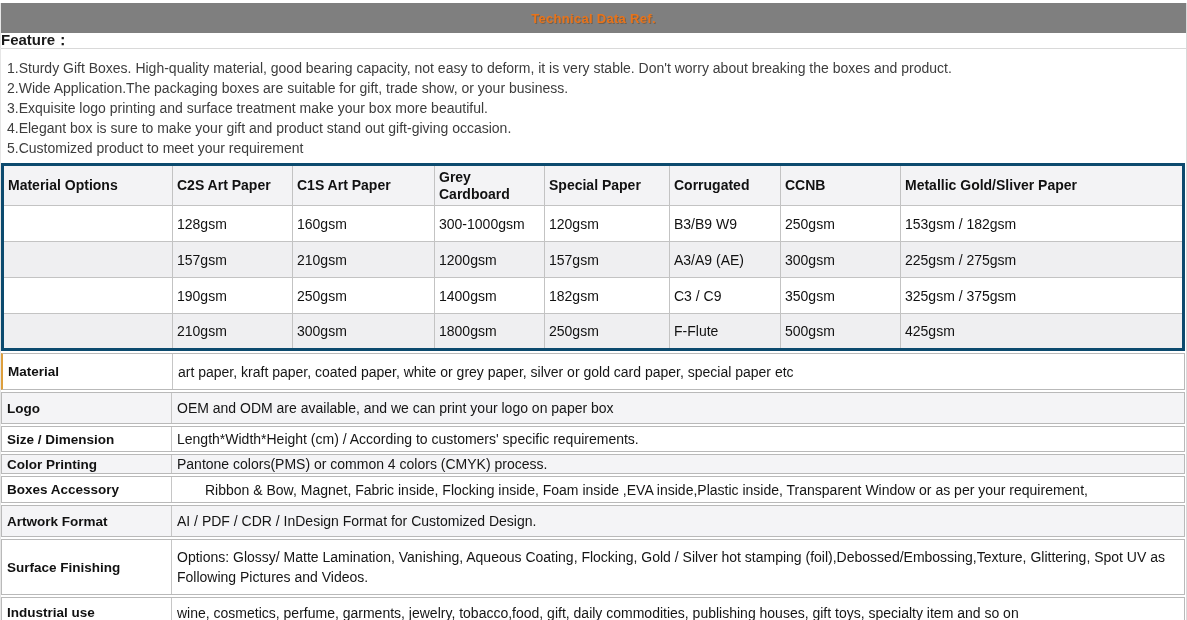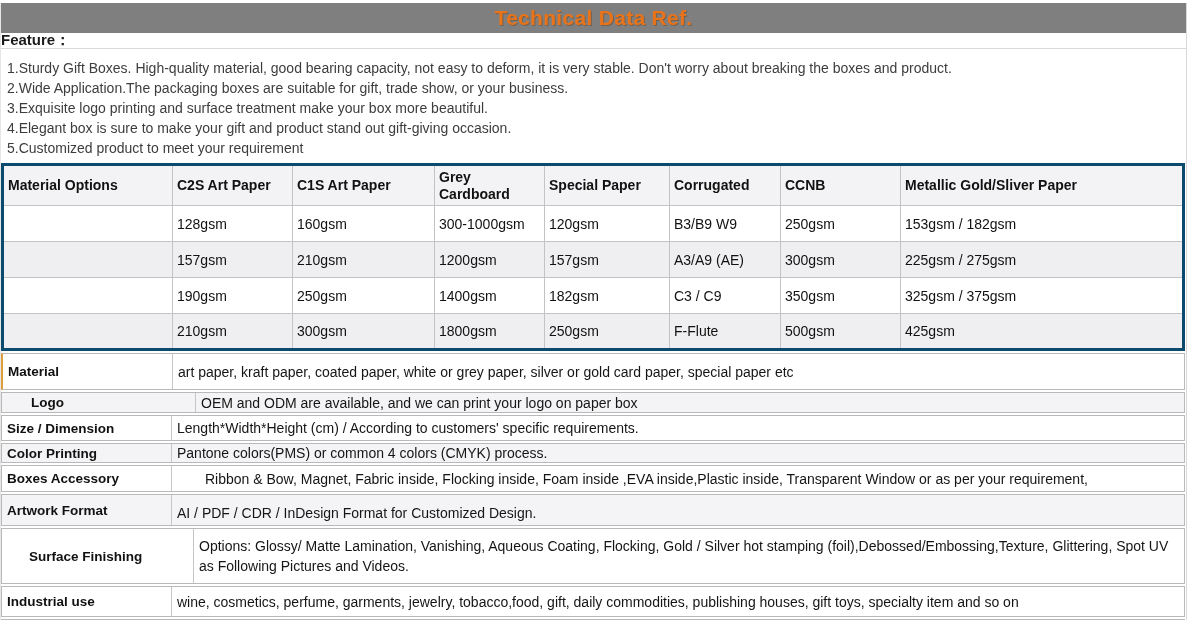--- a/index.html
+++ b/index.html
@@ -10,21 +10,21 @@
     color: #222;
   }
   .page { width: 1187px; height: 620px; background: #fff; border-left: 1px solid #e6e6e6; border-right: 1px solid #d9d9d9; }
 
   
   .title-bar {
     margin-top: 3px; height: 30px; background: var(--title_bar_bg);
     display: flex; align-items: center; justify-content: center;
   }
   .title-bar span {
-    font-weight: bold; font-size: 21px; color: var(--title_text);
+    font-weight: bold; font-size: 13px; color: var(--title_text);
     letter-spacing: .3px; text-shadow: 1px 1px 0 rgba(90,45,0,.35); text-align: center;
   }
 
   
   .feature-head {
     height: 16px; display: flex; align-items: center;
     border-bottom: 1px solid #d9d9d9; 
   }
   .feature-head span { font-weight: bold; font-size: 15px; color: #1a1a1a; }
 
@@ -56,23 +56,23 @@
     margin-bottom: 2px; align-items: center;
   }
   .spec-row.alt { background: #f4f4f6; }
   .spec-row.accent { border-left: 2px solid var(--accent); }
   .spec-label {
     width: 170px; min-width: 170px; align-self: stretch; display: flex; align-items: center;
     border-right: 1px solid #c6c6c6; padding-left: 5px;
     font-weight: bold; font-size: 13.5px; color: #111;
   }
   .spec-value { font-size: 14px; color: #151515; padding: 2px 6px 2px 5px; line-height: 20px; }
-  .h37 { height: 37px; } .h21 { height: 21px; padding-left: 24px; } .h26 { height: 26px; }
-  .h28 { height: 20px; } .h27 { height: 27px; gap: 28px; } .h32 { height: 32px; align-items: flex-end; }
-  .h56 { height: 56px; padding-left: 22px; } .h31 { height: 31px; } .h33 { height: 33px; }
+  .h37 { height: 37px; } .h21 { height: 32px; } .h26 { height: 26px; }
+  .h28 { height: 20px; } .h27 { height: 27px; gap: 28px; } .h32 { height: 32px; }
+  .h56 { height: 56px; } .h31 { height: 31px; } .h33 { height: 33px; }
 </style>
 </head>
 <body>
 
 <div class="page">
 
   <div class="title-bar">
     <span>Technical Data Ref.</span>
   </div>
 

